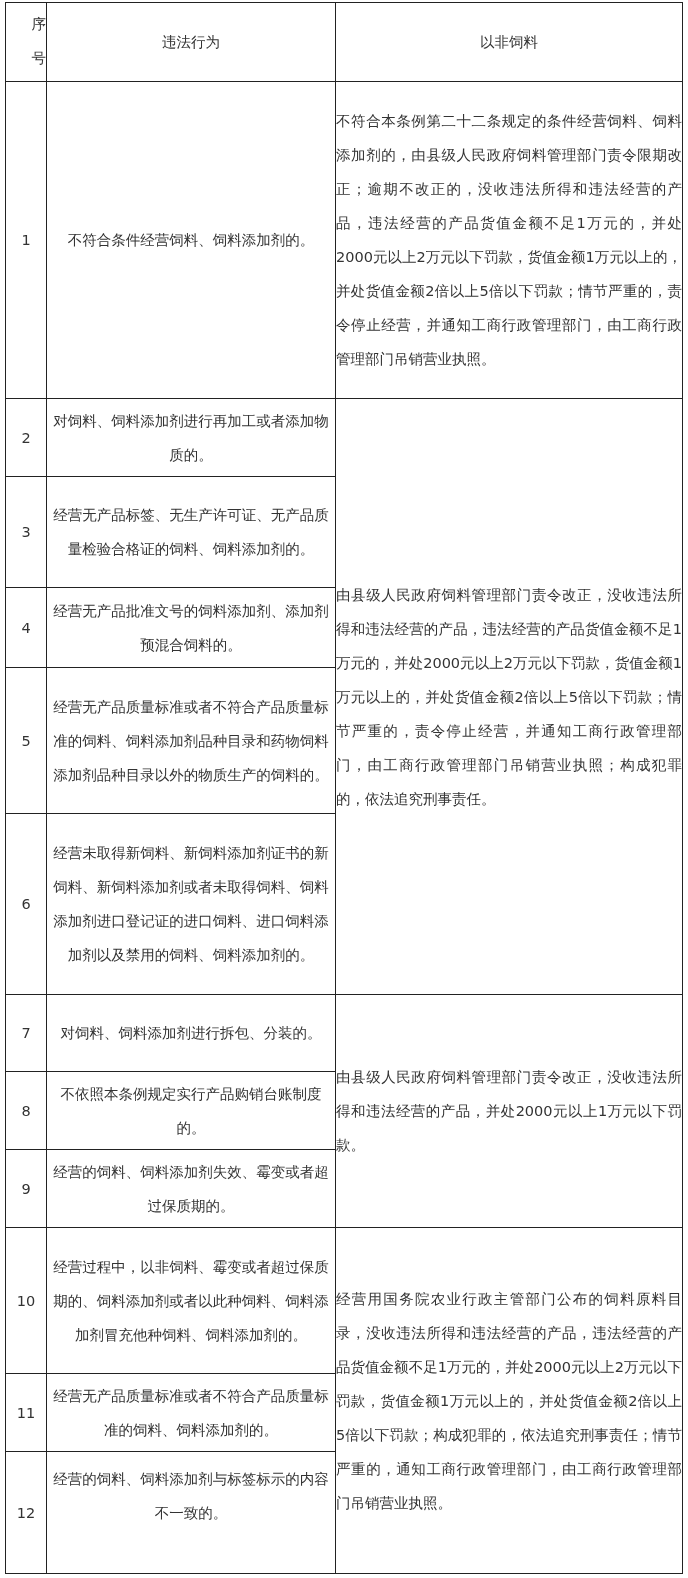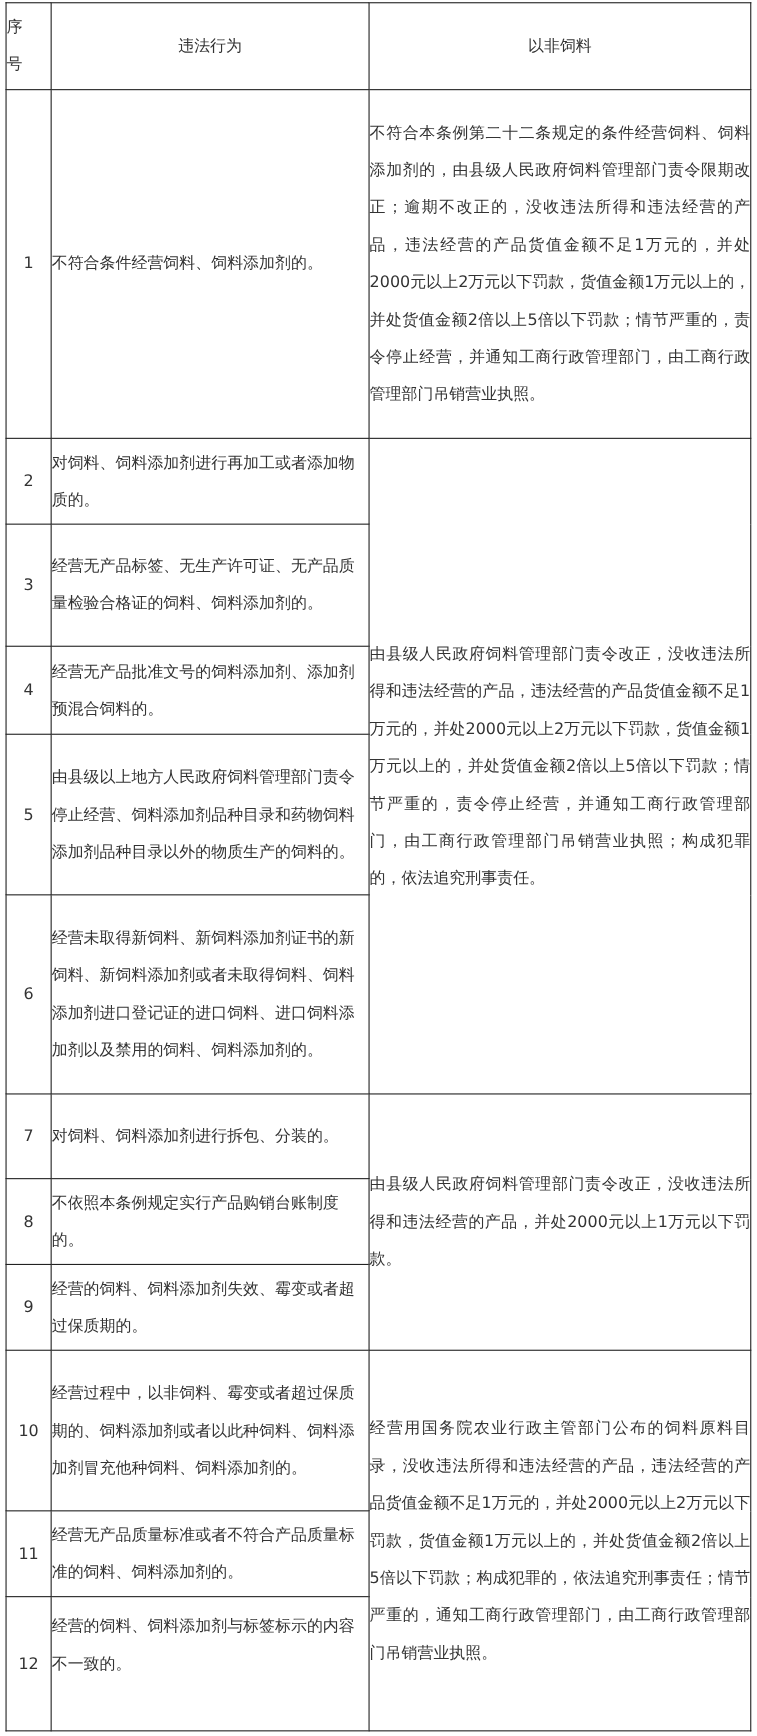--- a/index.html
+++ b/index.html
@@ -11,24 +11,24 @@
   }
   table.law td, table.law th {
     border: 1.5px solid #222222;
     font-size: 14.5px; font-weight: normal;
     line-height: 34px; vertical-align: middle;
     padding: 0;
   }
   col.c-no { width: 41px; }
   col.c-act { width: 289px; }
   col.c-res { width: 347px; }
-  th.h-no { text-align: left; line-height: 36px; padding: 4px 0; }
+  th.h-no { text-align: right; line-height: 36px; padding: 4px 0; font-family: Liberation Mono, monospace; }
   th.h-act, th.h-res { }
   td.no { text-align: center; font-size: 15px; }
-  td.act { padding: 0 6px 0 7px; text-align: left; }
+  td.act { padding: 0 6px 0 7px; text-align: center; }
   td.res { padding: 0 6px 0 7px; text-align: justify; margin-left: 44px; }
   .no-text { display: inline-block; width: 16px; word-break: break-all; }
 </style>
 </head>
 <body>
 
 <table class="law">
   <colgroup>
     <col class="c-no">
       <col class="c-act">
@@ -55,21 +55,21 @@
   <tr style="height:111px">
     <td class="no">3</td>
     <td class="act">经营无产品标签、无生产许可证、无产品质量检验合格证的饲料、饲料添加剂的。</td>
   </tr>
   <tr style="height:80px">
     <td class="no">4</td>
     <td class="act">经营无产品批准文号的饲料添加剂、添加剂预混合饲料的。</td>
   </tr>
   <tr style="height:146px">
     <td class="no">5</td>
-    <td class="act">由县级以上地方人民政府饲料管理部门责令停止经营、饲料添加剂品种目录和药物饲料添加剂品种目录以外的物质生产的饲料的。</td>
+    <td class="act">经营无产品质量标准或者不符合产品质量标准的饲料、饲料添加剂品种目录和药物饲料添加剂品种目录以外的物质生产的饲料的。</td>
   </tr>
   <tr style="height:181px">
     <td class="no">6</td>
     <td class="act">经营未取得新饲料、新饲料添加剂证书的新饲料、新饲料添加剂或者未取得饲料、饲料添加剂进口登记证的进口饲料、进口饲料添加剂以及禁用的饲料、饲料添加剂的。</td>
   </tr>
 
   <tr style="height:77px">
     <td class="no">7</td>
     <td class="act">对饲料、饲料添加剂进行拆包、分装的。</td>
     <td class="res" rowspan="3">由县级人民政府饲料管理部门责令改正，没收违法所得和违法经营的产品，并处2000元以上1万元以下罚款。</td>

